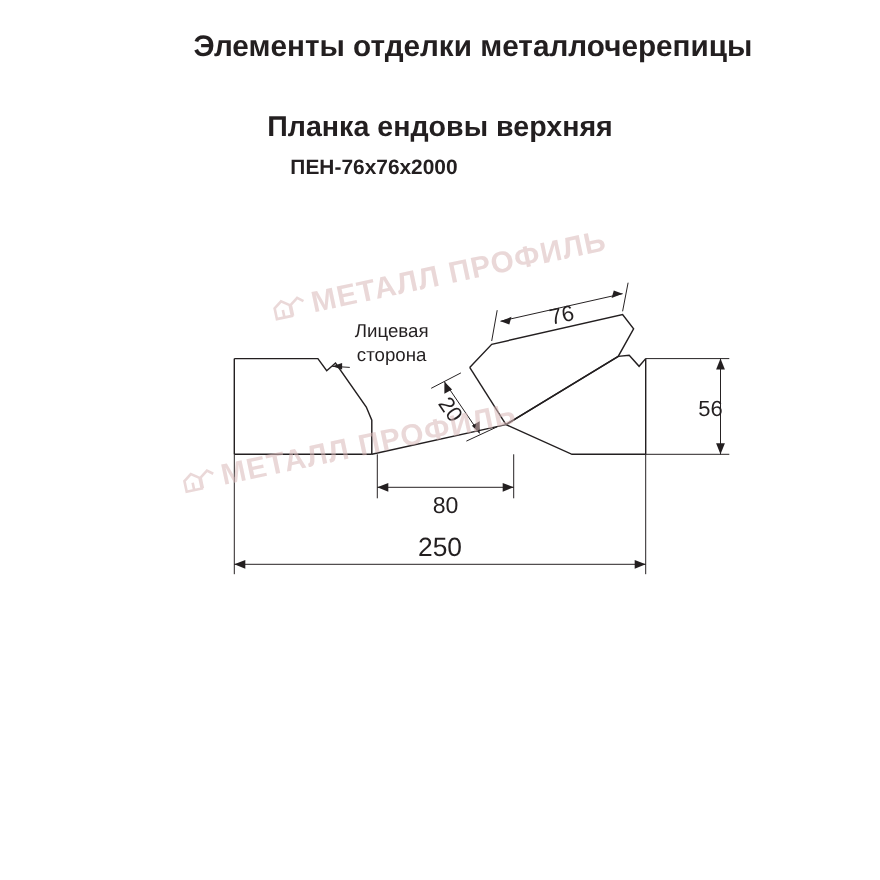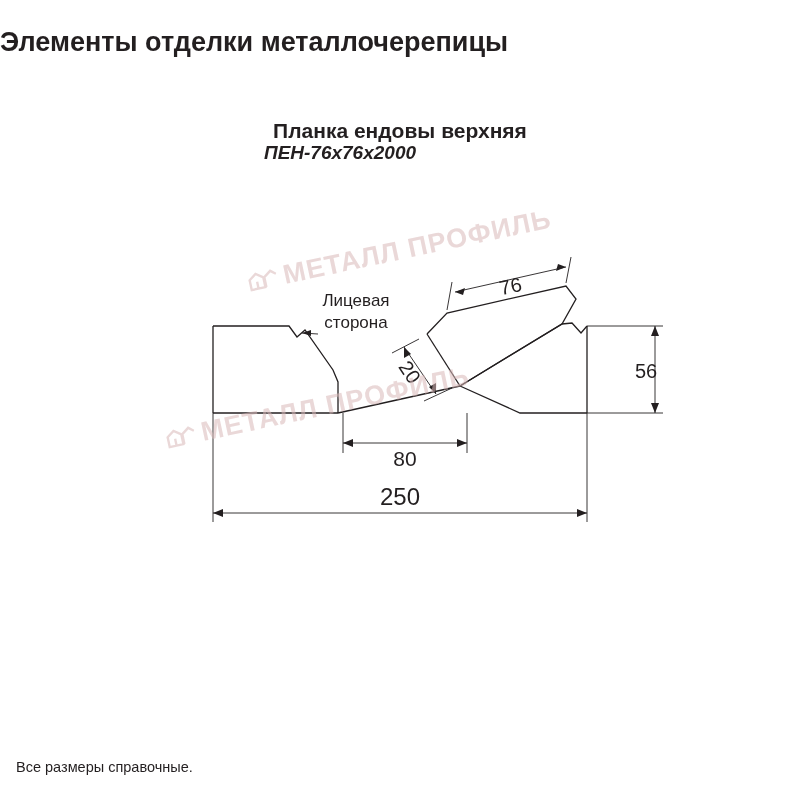--- a/index.html
+++ b/index.html
@@ -17,51 +17,49 @@
   }
   .page {
     position: absolute;
     inset: 0;
   }
   .title-block {
     position: absolute;
     top: 26px;
     left: 0;
     width: 684px;
-    text-align: left;
+    text-align: right;
   }
   .main-title {
     font-size: 27px;
     font-weight: bold;
     letter-spacing: 0px;
     line-height: 1.2;
     margin: 0;
     color: #231f20;
   }
   .subtitle {
     position: absolute;
     top: 100px;
     left: 0;
     width: 800px;
     text-align: center;
-    font-size: 21px;
-    font-weight: bold;
-    color: #231f20;
-    margin-top: 19px;
+    font-size: 26px;
+    font-weight: bold;
+    color: #231f20;
   }
   .code {
     position: absolute;
     top: 142px;
     left: 0;
     width: 680px;
     text-align: center;
     font-size: 19px;
     font-weight: bold;
     color: #231f20;
-    font-style: italic;
   }
   .drawing {
     position: absolute;
     top: 200px;
     left: 0;
     width: 800px;
     height: 400px;
   }
   .watermark {
     position: absolute;
@@ -203,16 +201,15 @@
   </div>
 
   <div class="watermark wm2">
     <svg class="wm-logo" viewBox="0 0 30 22">
       <path d="M2,18 L2,8 L9,3 L16,8 L16,18 Z M9,18 L9,11" fill="none" stroke="#d9b9b9" stroke-width="2.4"></path>
       <path d="M17,18 L17,8 L24,3 L29,7" fill="none" stroke="#d9b9b9" stroke-width="2.4"></path>
     </svg><span>МЕТАЛЛ ПРОФИЛЬ</span>
   </div>
 
   <div class="footnotes">
-    <div>Все размеры справочные.</div>
   </div>
 
 </div>
 
 </body></html>

